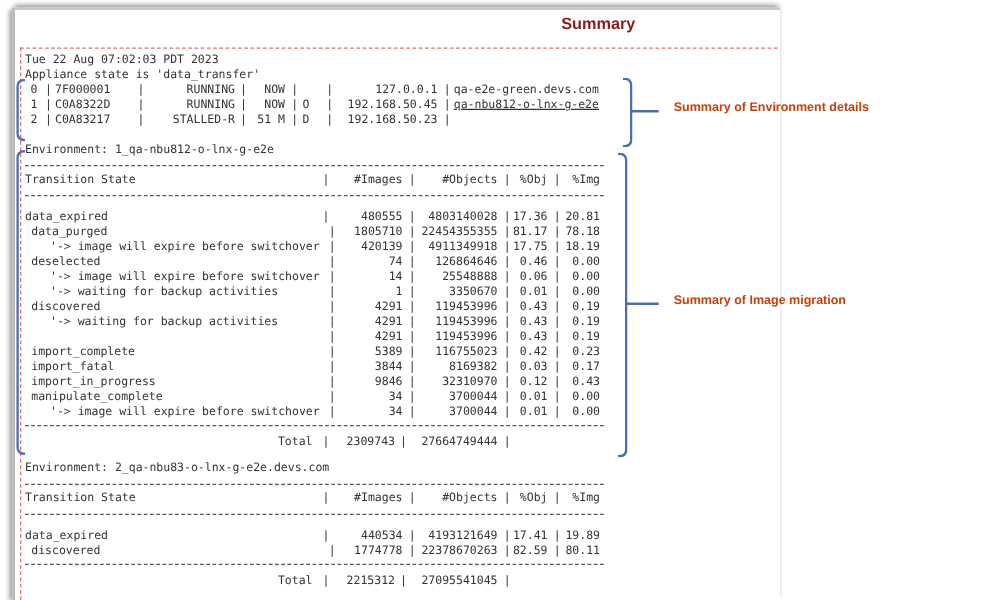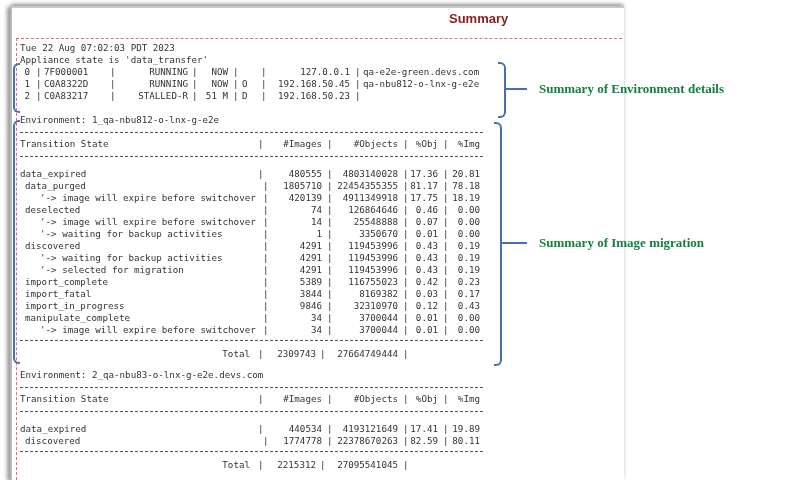--- a/index.html
+++ b/index.html
@@ -8,21 +8,21 @@
            box-shadow: -4px 0 4px -1px #9a9a9a, 0 -3px 4px -1px #9a9a9a; border-left:2px solid #b8b8b8; border-top:2px solid #c8c8c8; }
   .title { position:absolute; left:449px; top:11px; font-family:"Liberation Sans", sans-serif; font-weight:bold; font-size:13px; color:#8b1a1a; }
   .red-hline { position:absolute; left:16px; top:38px; width:606px; border-top:1px dashed #e07070; }
   .red-vline { position:absolute; left:16px; top:38px; height:442px; border-left:1px dashed #e07070; }
   .mono { position:absolute; font-size:9.2px; line-height:12px; color:#333; white-space:pre; }
   .row { height:12px; position:relative; }
   .c { position:absolute; top:0; }
   .r { text-align:right; }
   .dash { position:absolute; height:0; border-top:1px dashed #555; }
   .bracket { position:absolute; border:2px solid #4a6fb0; }
-  .annot { position:absolute; font-family:Liberation Serif, serif; font-weight:bold; font-size:13px; color:#15803d; }
+  .annot { position:absolute; font-family:Liberation Sans, sans-serif; font-weight:bold; font-size:10px; color:#c2410c; }
   .hline { position:absolute; height:2px; background:#4a6fb0; }
 </style>
 </head>
 <body>
 
 <div class="panel"></div>
 <div class="title">Summary</div>
 <div class="red-hline"></div>
 <div class="red-vline"></div>
 
@@ -51,21 +51,21 @@
       <span class="c mono" style="position: absolute; left: 24px;">C0A8322D</span>
       <span class="c mono" style="position: absolute; left: 90px;">|</span>
       <span class="c mono r" style="position: absolute; left: 100px; width: 68px;">RUNNING</span>
       <span class="c mono" style="position: absolute; left: 172px;">|</span>
       <span class="c mono r" style="position: absolute; left: 180px; width: 28px;">NOW</span>
       <span class="c mono" style="position: absolute; left: 213px;">|</span>
       <span class="c mono" style="position: absolute; left: 222px;">O</span>
       <span class="c mono" style="position: absolute; left: 241px;">|</span>
       <span class="c mono r" style="position: absolute; left: 250px; width: 80px;">192.168.50.45</span>
       <span class="c mono" style="position: absolute; left: 335px;">|</span>
-      <span class="c mono" style="position: absolute; left: 343px;">qa-nbu812-o-lnx-g-e2e</span>
+      <span class="c mono" style="position: absolute; left: 343px; text-decoration: underline;">qa-nbu812-o-lnx-g-e2e</span>
     </div>
     <div class="row">
       <span class="c mono r" style="position: absolute; left: 2px; width: 8px;">2</span>
       <span class="c mono" style="position: absolute; left: 16px;">|</span>
       <span class="c mono" style="position: absolute; left: 24px;">C0A83217</span>
       <span class="c mono" style="position: absolute; left: 90px;">|</span>
       <span class="c mono r" style="position: absolute; left: 100px; width: 68px;">STALLED-R</span>
       <span class="c mono" style="position: absolute; left: 172px;">|</span>
       <span class="c mono r" style="position: absolute; left: 180px; width: 28px;">51 M</span>
       <span class="c mono" style="position: absolute; left: 213px;">|</span>
@@ -135,21 +135,21 @@
       <span class="c mono" style="position: absolute; left: 423px;">|</span>
       <span class="c mono r" style="position: absolute; left: 428px; width: 32px;">0.00</span>
     </div>
     <div class="row" style="position: absolute; top: 90px; width: 463px;">
       <span class="c mono" style="position: absolute; left: 20px;">'-&gt; image will expire before switchover</span>
       <span class="c mono" style="position: absolute; left: 243px;">|</span>
       <span class="c mono r" style="position: absolute; left: 250px; width: 52px;">14</span>
       <span class="c mono" style="position: absolute; left: 307px;">|</span>
       <span class="c mono r" style="position: absolute; left: 312px; width: 66px;">25548888</span>
       <span class="c mono" style="position: absolute; left: 383px;">|</span>
-      <span class="c mono r" style="position: absolute; left: 388px; width: 30px;">0.07</span>
+      <span class="c mono r" style="position: absolute; left: 388px; width: 30px;">0.06</span>
       <span class="c mono" style="position: absolute; left: 423px;">|</span>
       <span class="c mono r" style="position: absolute; left: 428px; width: 32px;">0.00</span>
     </div>
     <div class="row" style="position: absolute; top: 102px; width: 463px;">
       <span class="c mono" style="position: absolute; left: 20px;">'-&gt; waiting for backup activities</span>
       <span class="c mono" style="position: absolute; left: 243px;">|</span>
       <span class="c mono r" style="position: absolute; left: 250px; width: 52px;">1</span>
       <span class="c mono" style="position: absolute; left: 307px;">|</span>
       <span class="c mono r" style="position: absolute; left: 312px; width: 66px;">3350670</span>
       <span class="c mono" style="position: absolute; left: 383px;">|</span>
@@ -173,21 +173,20 @@
       <span class="c mono" style="position: absolute; left: 243px;">|</span>
       <span class="c mono r" style="position: absolute; left: 250px; width: 52px;">4291</span>
       <span class="c mono" style="position: absolute; left: 307px;">|</span>
       <span class="c mono r" style="position: absolute; left: 312px; width: 66px;">119453996</span>
       <span class="c mono" style="position: absolute; left: 383px;">|</span>
       <span class="c mono r" style="position: absolute; left: 388px; width: 30px;">0.43</span>
       <span class="c mono" style="position: absolute; left: 423px;">|</span>
       <span class="c mono r" style="position: absolute; left: 428px; width: 32px;">0.19</span>
     </div>
     <div class="row" style="position: absolute; top: 138px; width: 463px;">
-      <span class="c mono" style="position: absolute; left: 20px;">'-&gt; selected for migration</span>
       <span class="c mono" style="position: absolute; left: 243px;">|</span>
       <span class="c mono r" style="position: absolute; left: 250px; width: 52px;">4291</span>
       <span class="c mono" style="position: absolute; left: 307px;">|</span>
       <span class="c mono r" style="position: absolute; left: 312px; width: 66px;">119453996</span>
       <span class="c mono" style="position: absolute; left: 383px;">|</span>
       <span class="c mono r" style="position: absolute; left: 388px; width: 30px;">0.43</span>
       <span class="c mono" style="position: absolute; left: 423px;">|</span>
       <span class="c mono r" style="position: absolute; left: 428px; width: 32px;">0.19</span>
     </div>
     <div class="row" style="position: absolute; top: 150px; width: 463px;">

